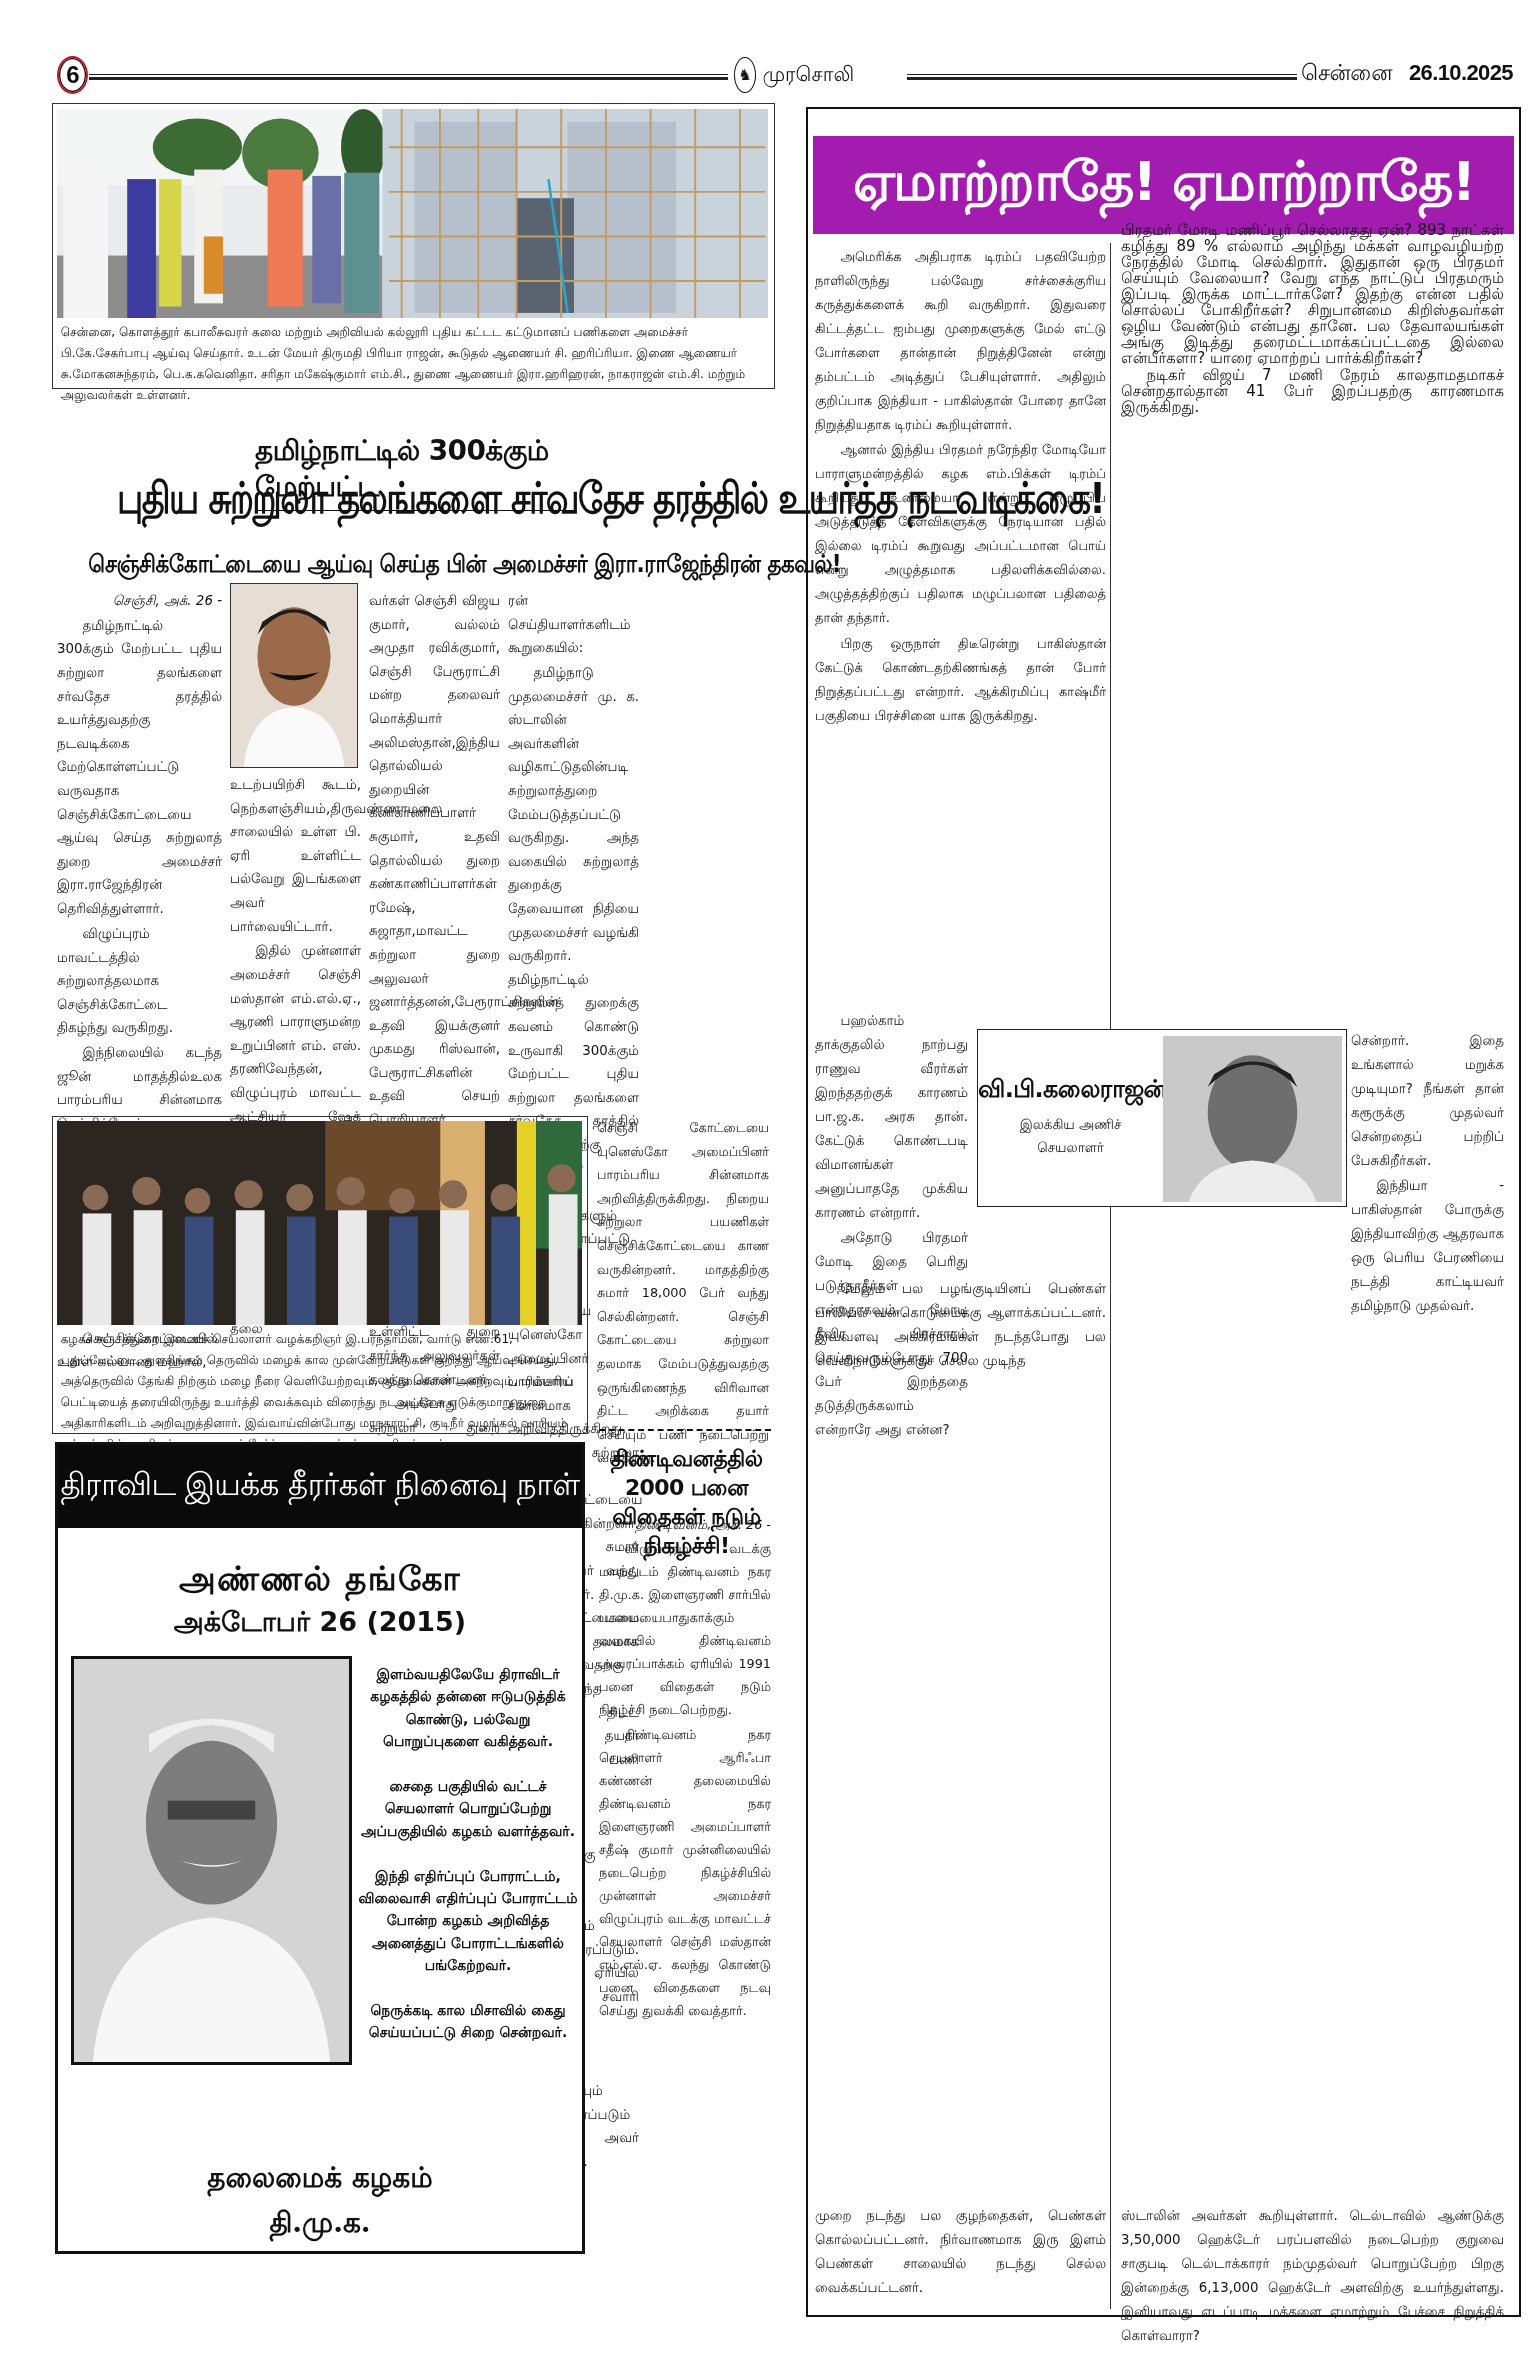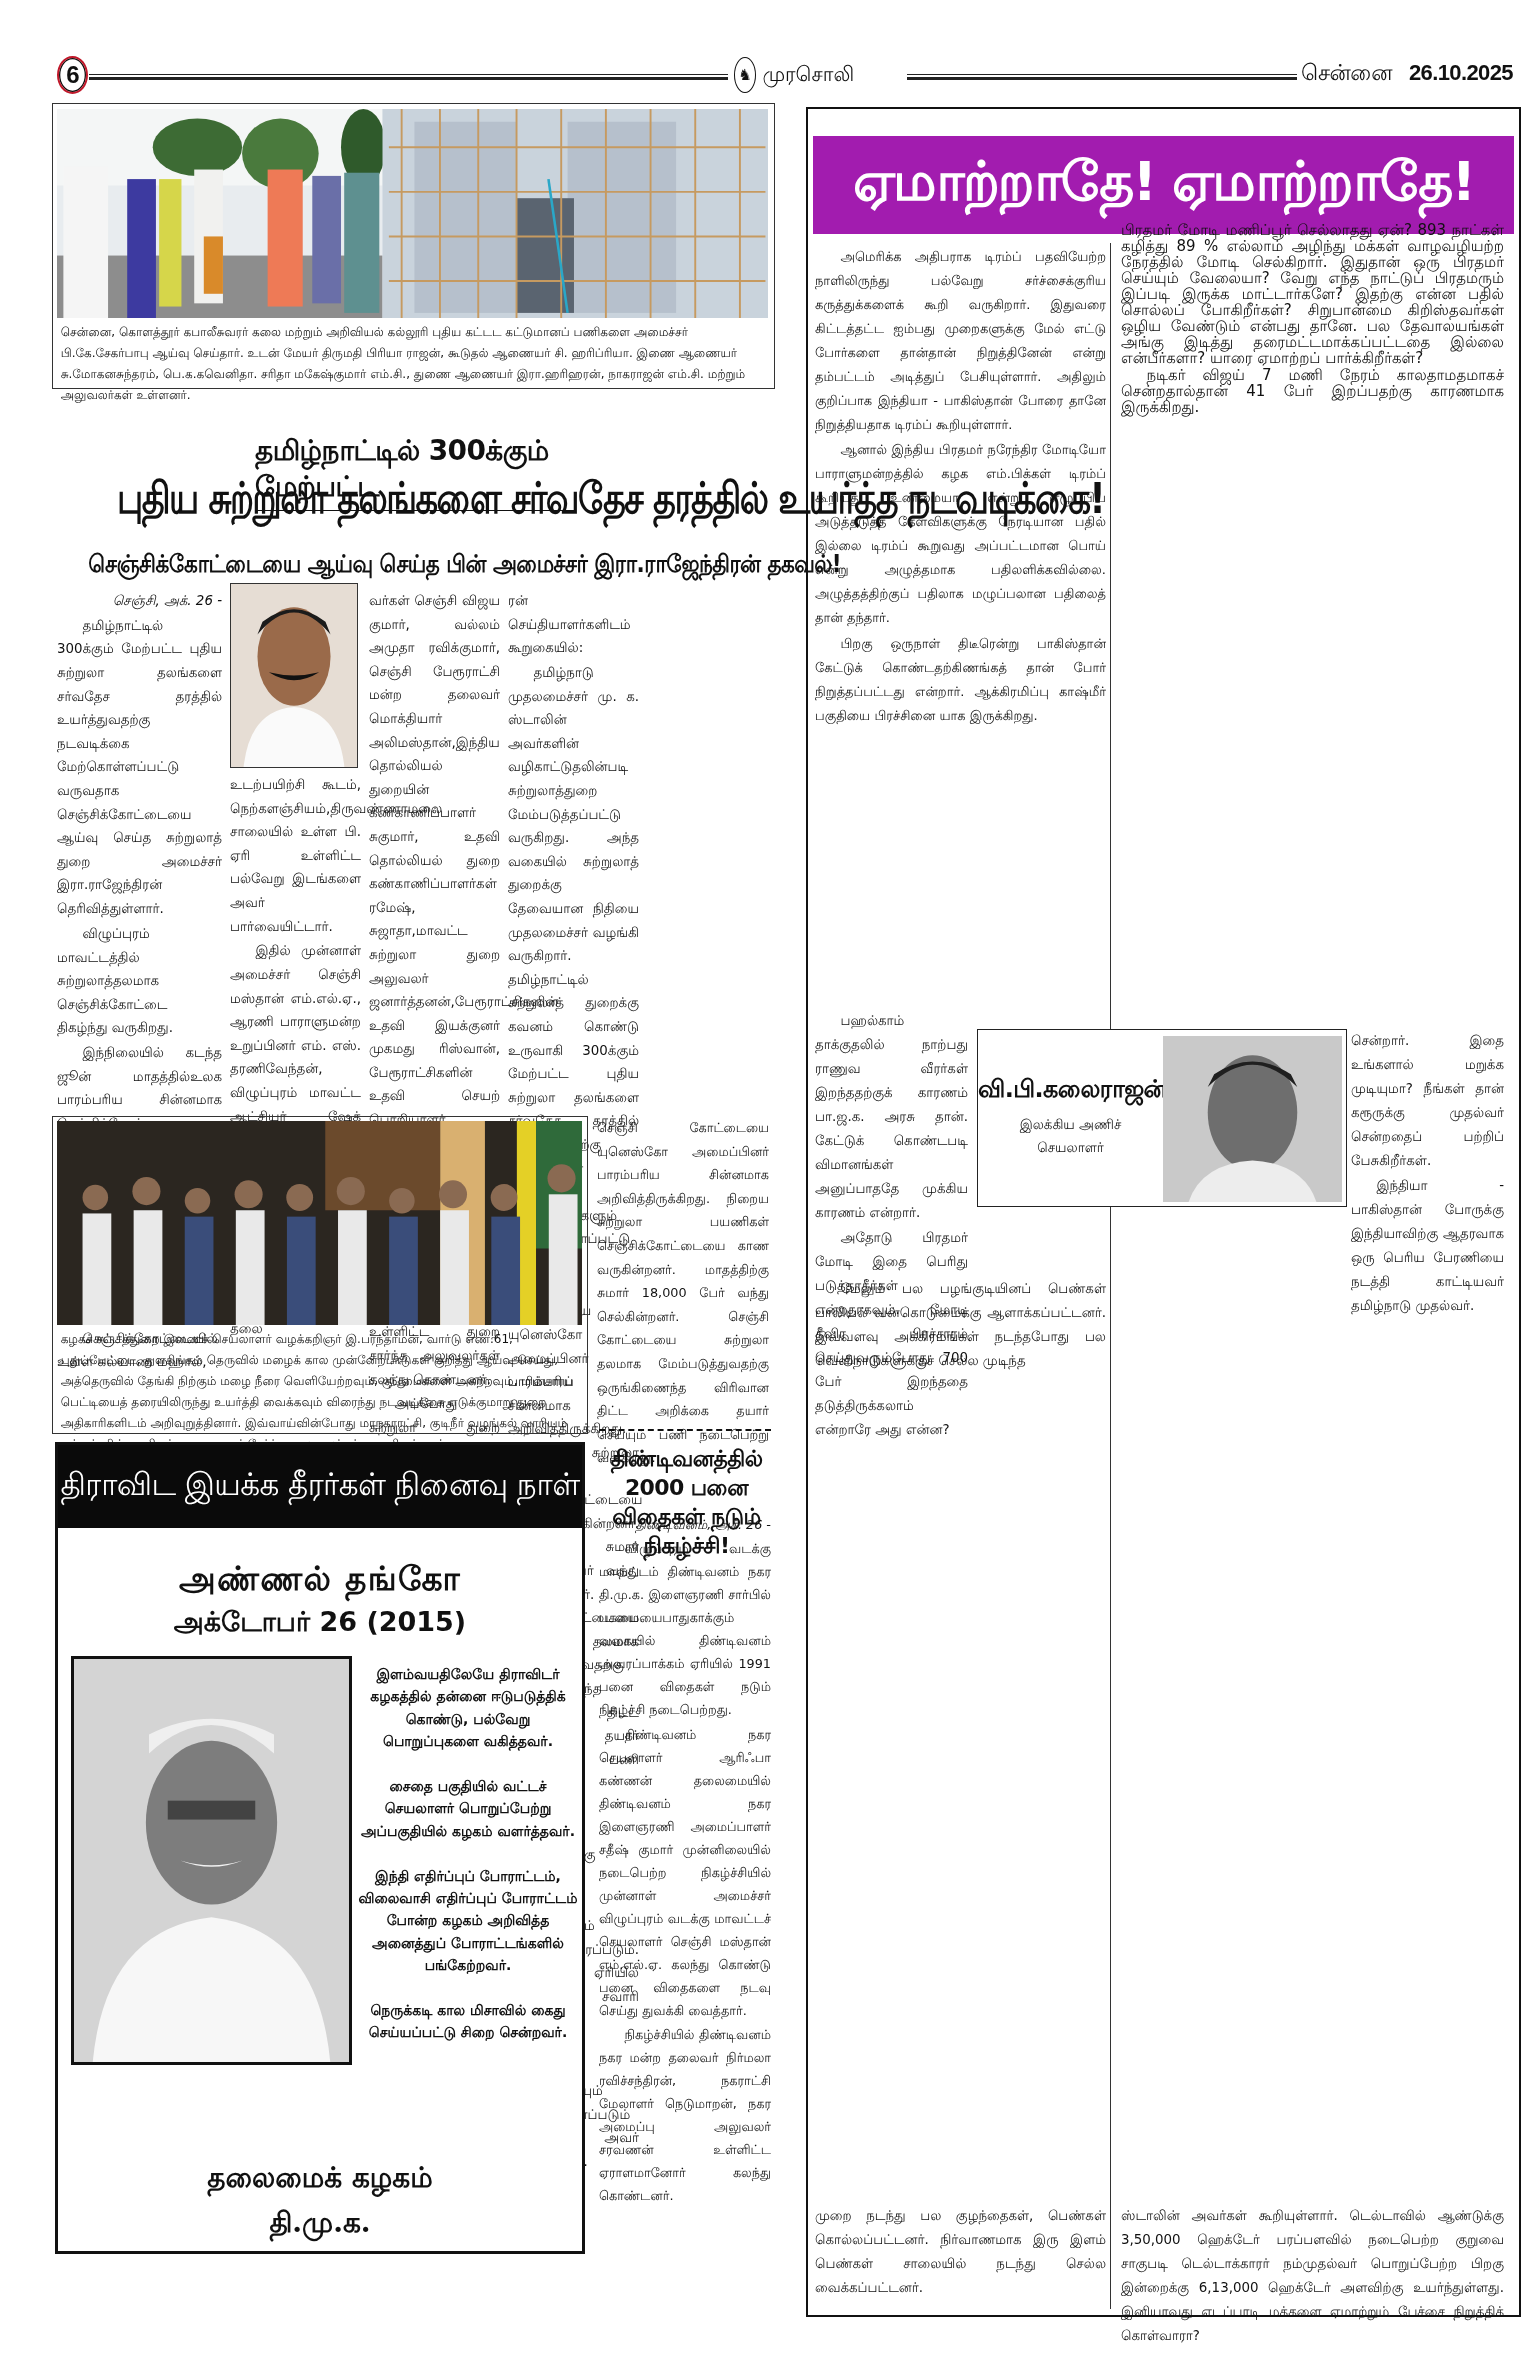--- a/index.html
+++ b/index.html
@@ -231,21 +231,20 @@
     <div>தி.மு.க.</div>
   </div>
 </section>
 
 <div class="side-sep"></div>
 <h3 class="side-head">திண்டிவனத்தில் 2000 பனை விதைகள் நடும் நிகழ்ச்சி!</h3>
 <div class="col-text" style="left:599px;top:1513px;width:172px;font-size:12.8px;line-height:23px;">
   <p class="dateline-p">திண்டிவனம், அக். 26 -</p>
   <p>விழுப்புரம் வடக்கு மாவட்டம் திண்டிவனம் நகர தி.மு.க. இளைஞரணி சார்பில் பசுமையைபாதுகாக்கும் வகையில் திண்டிவனம் அவரப்பாக்கம் ஏரியில் 1991 பனை விதைகள் நடும் நிகழ்ச்சி நடைபெற்றது.</p>
   <p>திண்டிவனம் நகர செயலாளர் ஆரிஃபா கண்ணன் தலைமையில் திண்டிவனம் நகர இளைஞரணி அமைப்பாளர் சதீஷ் குமார் முன்னிலையில் நடைபெற்ற நிகழ்ச்சியில் முன்னாள் அமைச்சர் விழுப்புரம் வடக்கு மாவட்டச் செயலாளர் செஞ்சி மஸ்தான் எம்.எல்.ஏ. கலந்து கொண்டு பனை விதைகளை நடவு செய்து துவக்கி வைத்தார்.</p>
-  <p>நிகழ்ச்சியில் திண்டிவனம் நகர மன்ற தலைவர் நிர்மலா ரவிச்சந்திரன், நகராட்சி மேலாளர் நெடுமாறன், நகர அமைப்பு அலுவலர் சரவணன் உள்ளிட்ட ஏராளமானோர் கலந்து கொண்டனர்.</p>
 </div>
 
 <section class="editorial">
   <div class="ed-banner">ஏமாற்றாதே! ஏமாற்றாதே!</div>
   <div class="ed-divider"></div>
 </section>
 
 <div class="col-text" style="left:815px;top:245px;width:291px;font-size:13px;line-height:24px;">
   <p>அமெரிக்க அதிபராக டிரம்ப் பதவியேற்ற நாளிலிருந்து பல்வேறு சர்ச்சைக்குரிய கருத்துக்களைக் கூறி வருகிறார். இதுவரை கிட்டத்தட்ட ஐம்பது முறைகளுக்கு மேல் எட்டு போர்களை தான்தான் நிறுத்தினேன் என்று தம்பட்டம் அடித்துப் பேசியுள்ளார். அதிலும் குறிப்பாக இந்தியா - பாகிஸ்தான் போரை தானே நிறுத்தியதாக டிரம்ப் கூறியுள்ளார்.</p>
   <p>ஆனால் இந்திய பிரதமர் நரேந்திர மோடியோ பாராளுமன்றத்தில் கழக எம்.பிக்கள் டிரம்ப் கூறியது உண்மையா என்று எழுப்பிய அடுத்தடுத்த கேள்விகளுக்கு நேரடியான பதில் இல்லை டிரம்ப் கூறுவது அப்பட்டமான பொய் என்று அழுத்தமாக பதிலளிக்கவில்லை. அழுத்தத்திற்குப் பதிலாக மழுப்பலான பதிலைத் தான் தந்தார்.</p>

